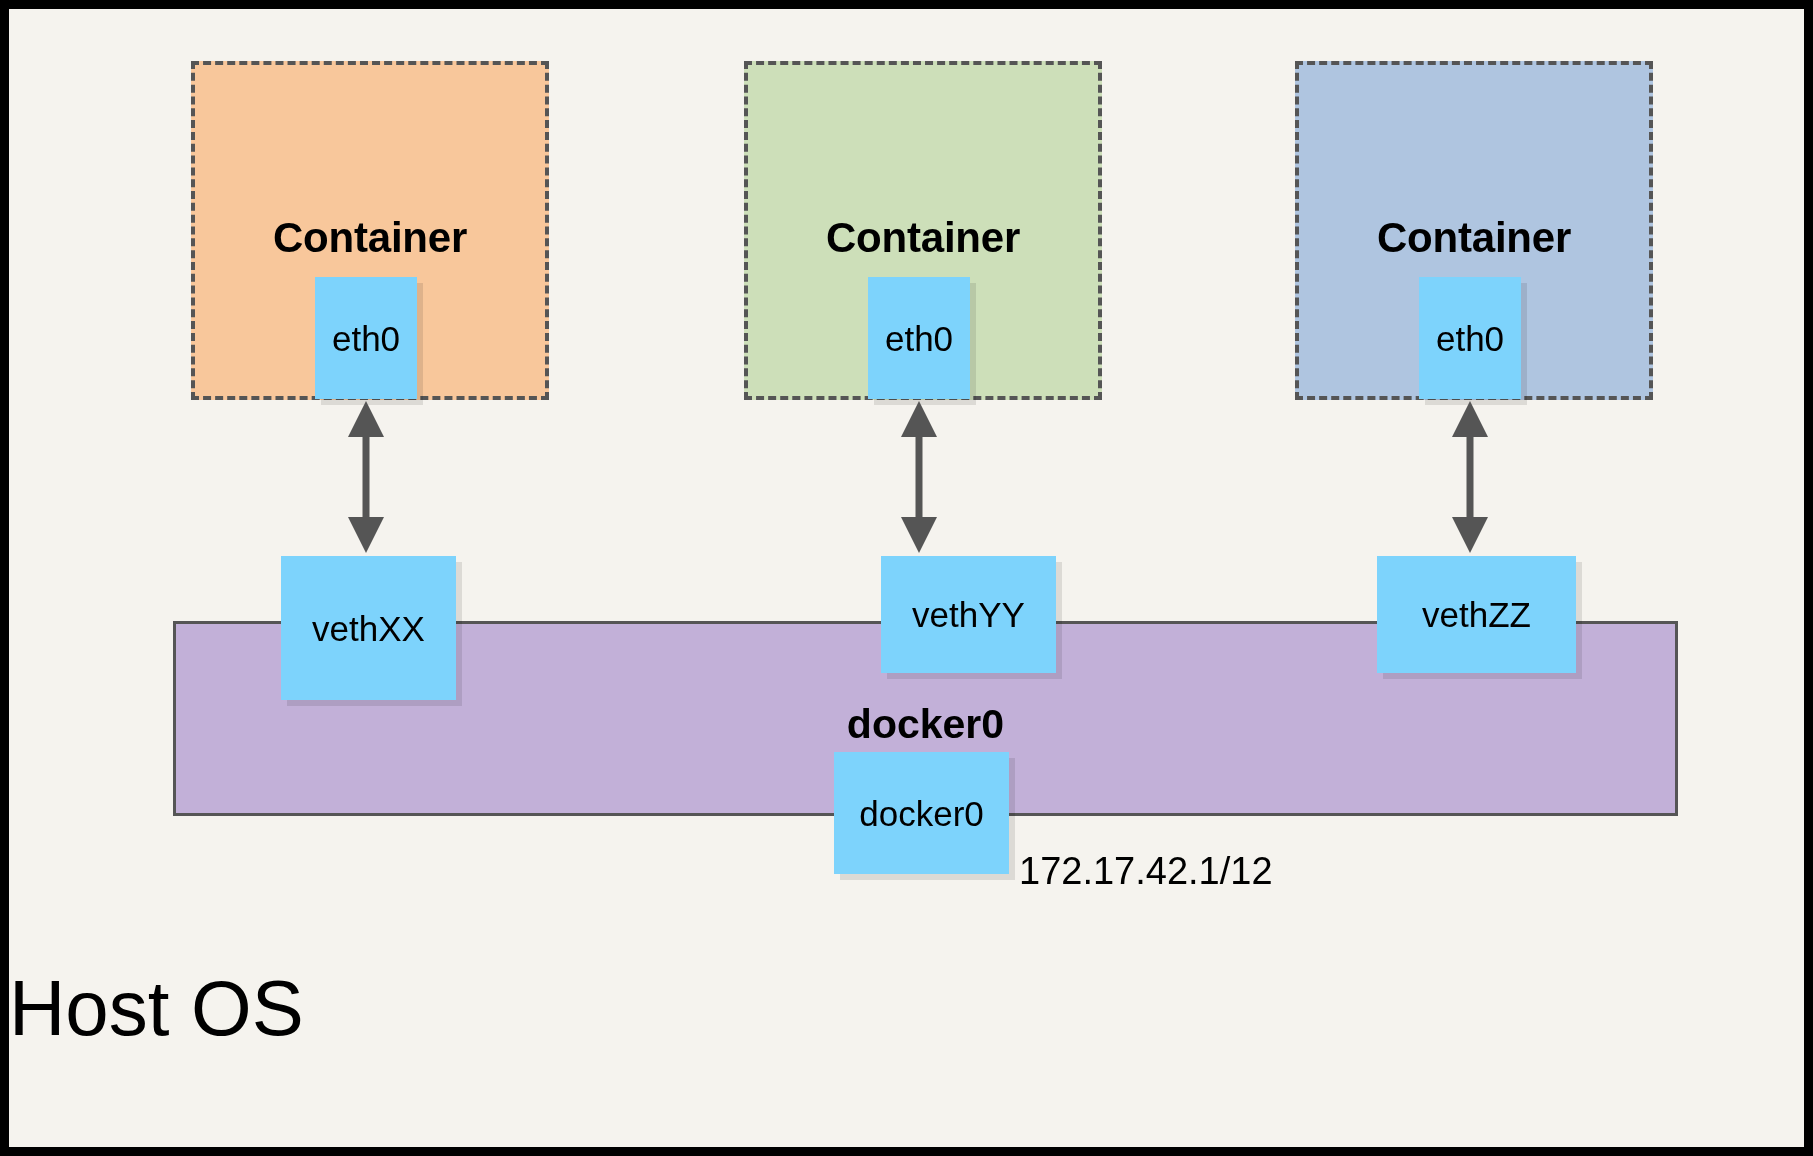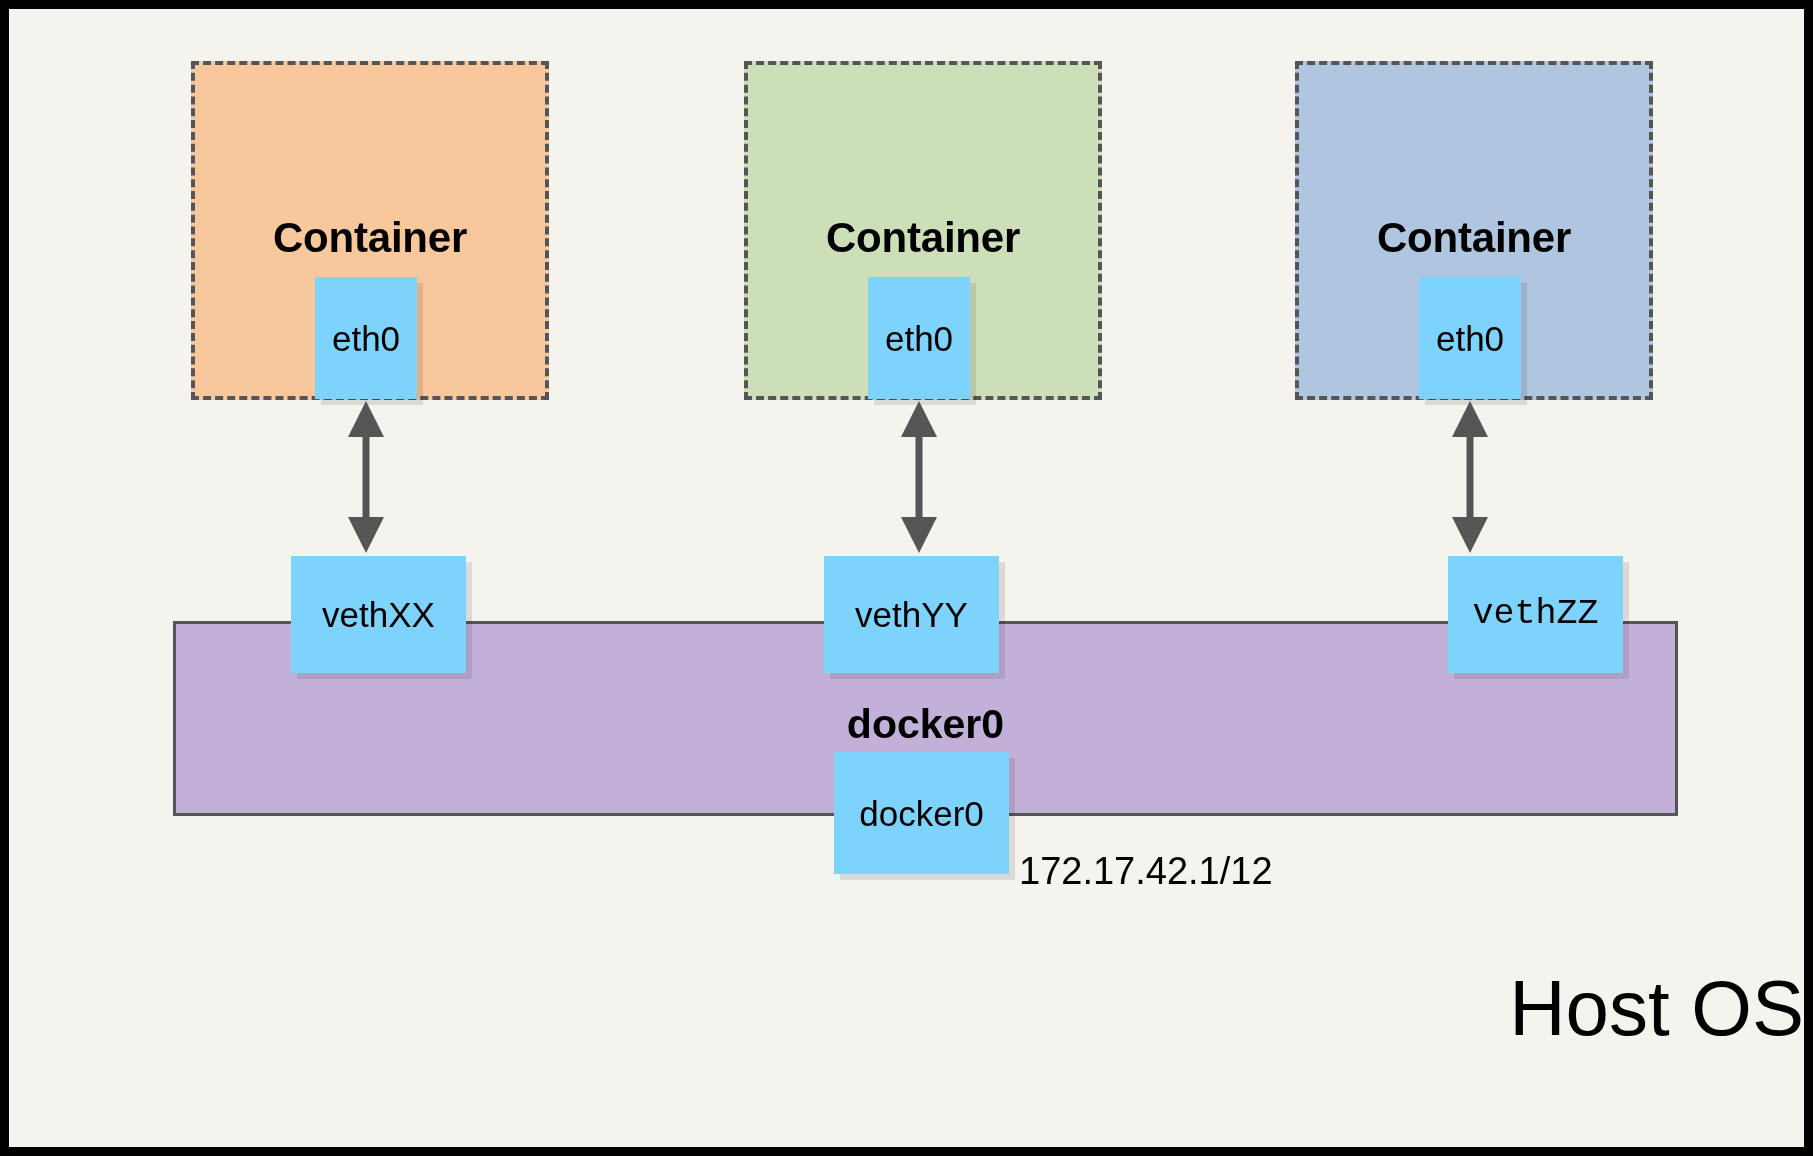--- a/index.html
+++ b/index.html
@@ -99,21 +99,21 @@
     font-size: 38px;
     color: #000000;
     line-height: 1;
     white-space: nowrap;
   }
   #host-os-label {
     position: absolute;
     left: 0;
     right: 0;
     top: 960px;
-    text-align: right;
+    text-align: left;
     font-size: 78px;
     font-weight: normal;
     color: #000000;
     line-height: 1;
   }
 </style>
 </head>
 <body>
 
 <div id="diagram-frame">
@@ -148,25 +148,25 @@
   <svg class="link-arrow" style="left:1431px;" viewBox="0 0 60 152" xmlns="http://www.w3.org/2000/svg">
     <line x1="30" y1="22" x2="30" y2="130" stroke="#555555" stroke-width="7"></line>
     <polygon points="30,0 48,36 12,36" fill="#555555"></polygon>
     <polygon points="30,152 48,116 12,116" fill="#555555"></polygon>
   </svg>
 
   <div id="docker0-bar">
     <div id="docker0-bar-label">docker0</div>
   </div>
 
-  <div class="note-box" style="left:272px; top:547px; width:175px; height:117px;margin-left:10px;">vethXX</div>
+  <div class="note-box" style="left:272px; top:547px; width:175px; height:144px;">vethXX</div>
 
-  <div class="note-box" style="left:815px; top:547px; width:175px; height:117px;">vethYY</div>
+  <div class="note-box" style="left:872px; top:547px; width:175px; height:117px;">vethYY</div>
 
-  <div class="note-box" style="left:1439px; top:547px; width:175px; height:117px;font-family:Liberation Mono, monospace;">vethZZ</div>
+  <div class="note-box" style="left:1368px; top:547px; width:199px; height:117px;">vethZZ</div>
 
   <div class="note-box" style="left:825px; top:743px; width:175px; height:122px;">docker0</div>
 
   <div id="ip-label">172.17.42.1/12</div>
 
   <div id="host-os-label">Host OS</div>
 
 </div>
 
 </body></html>

